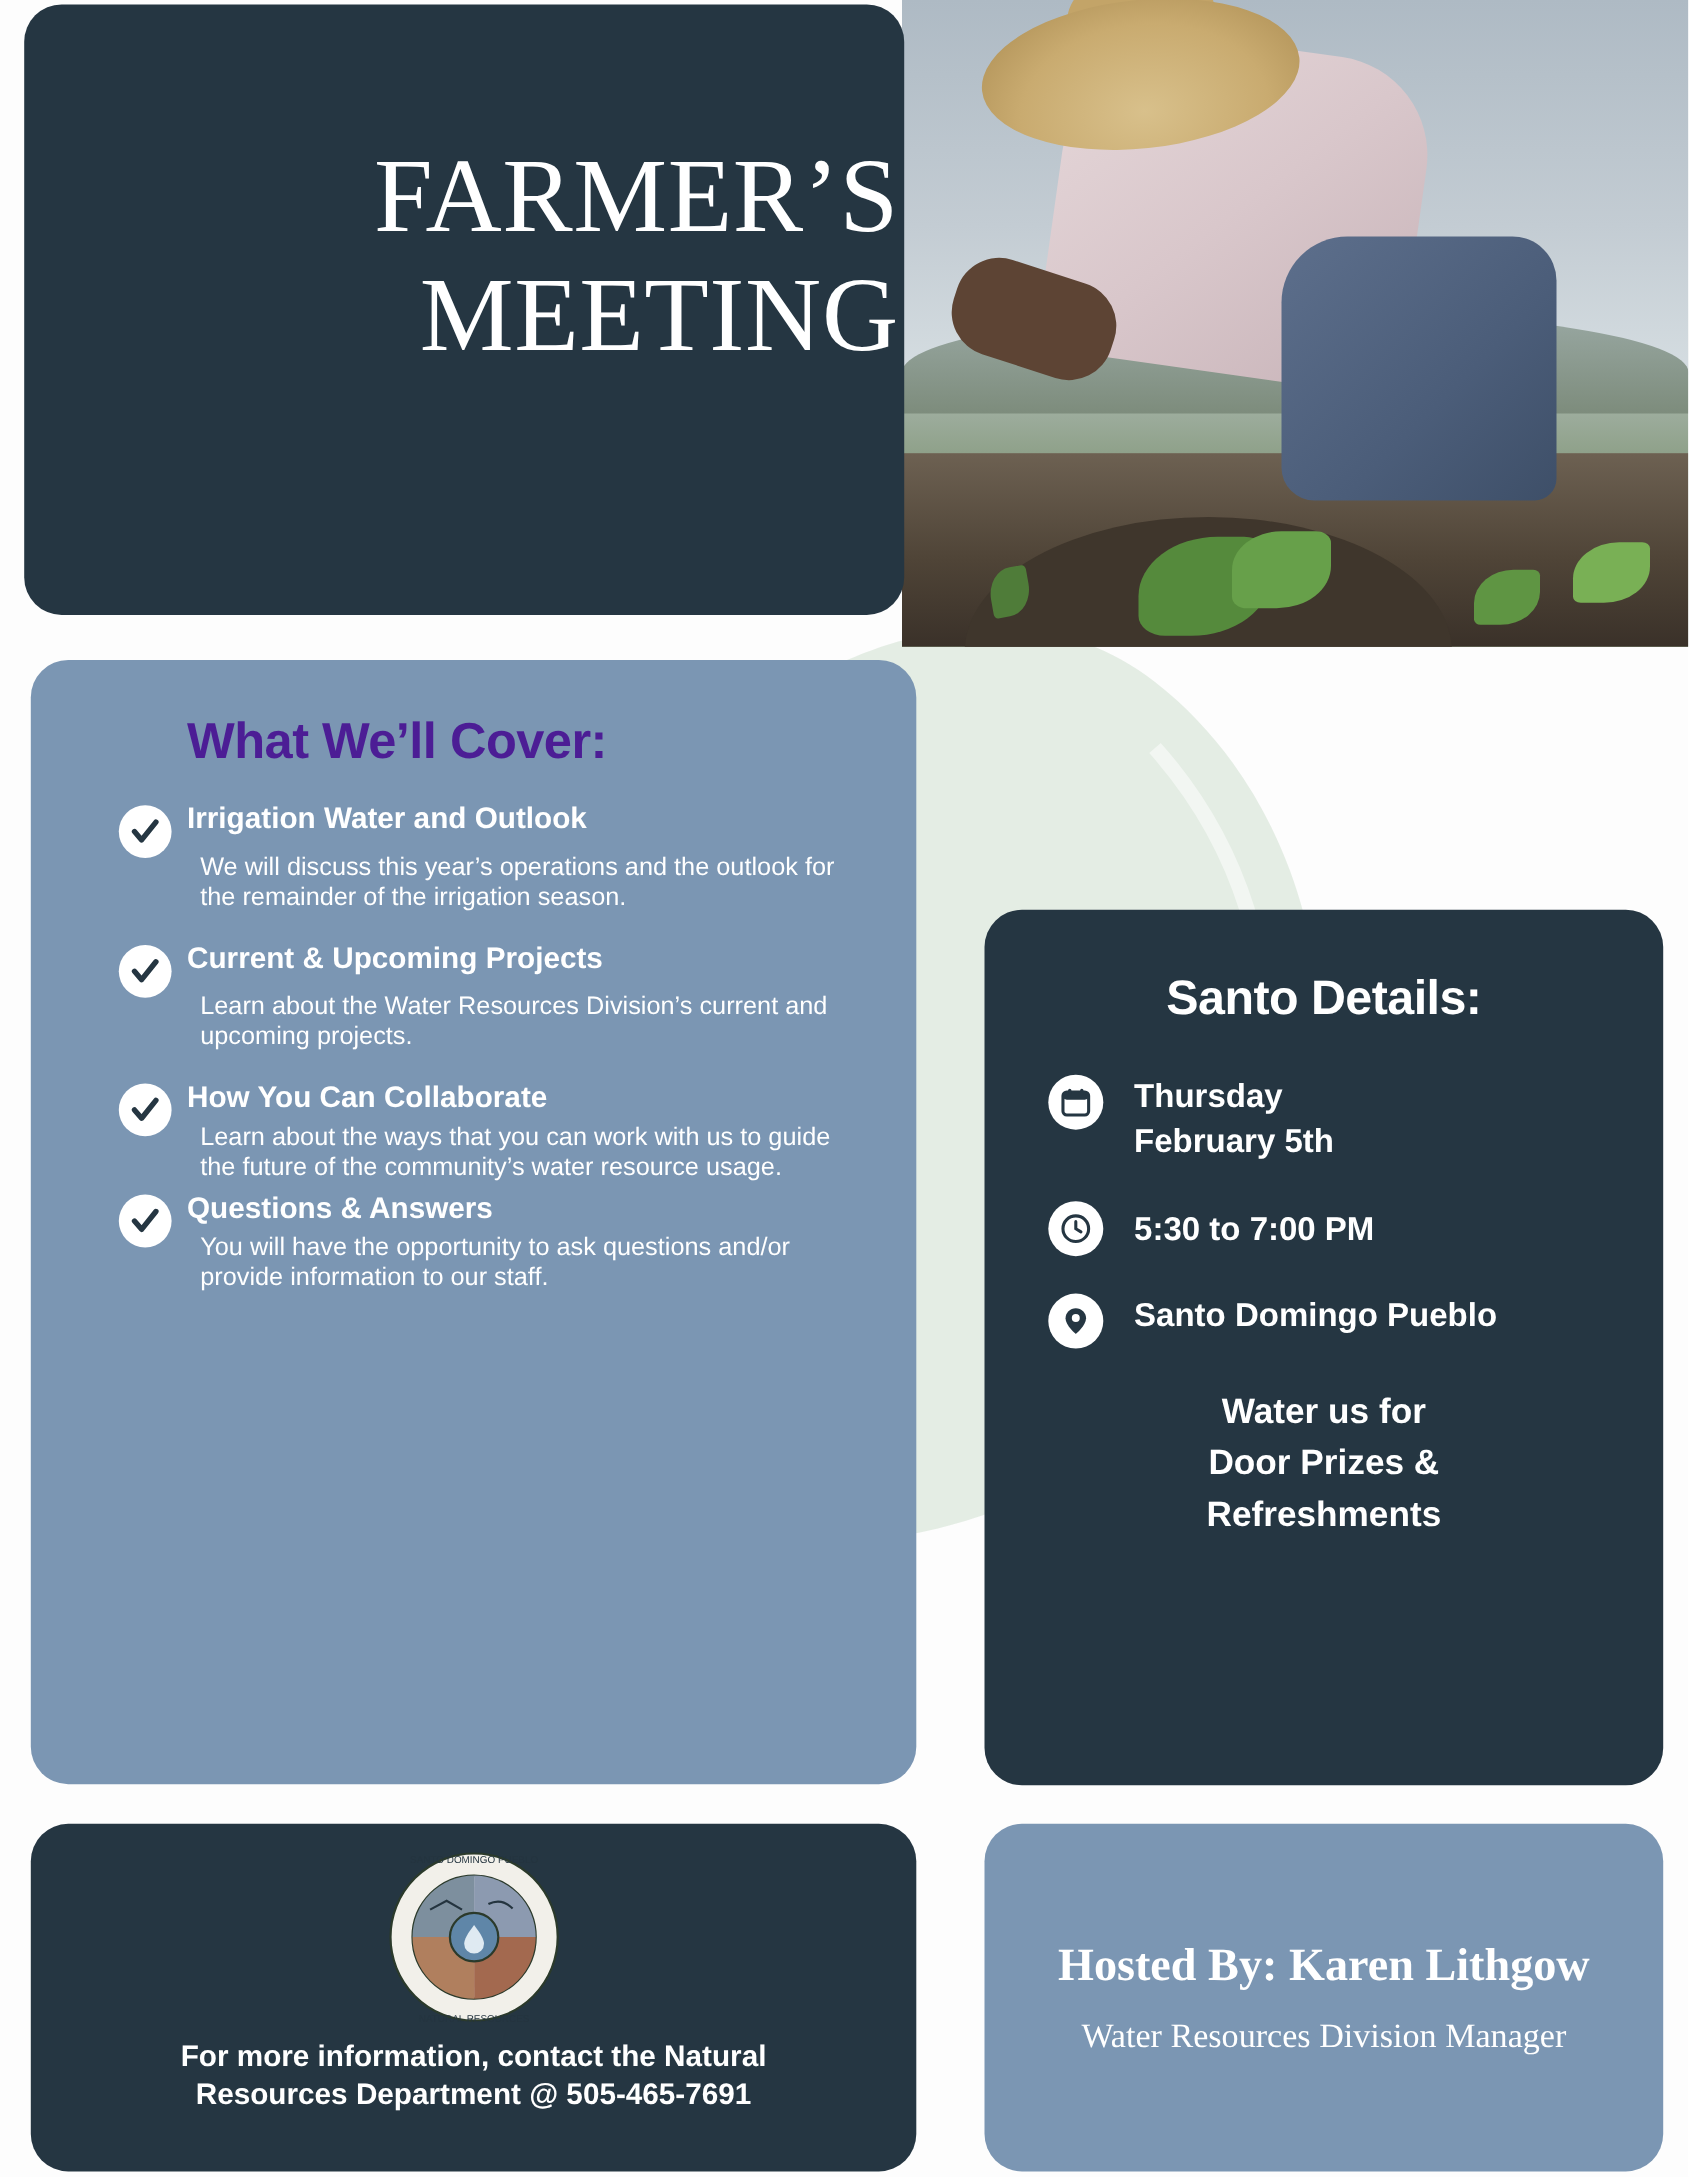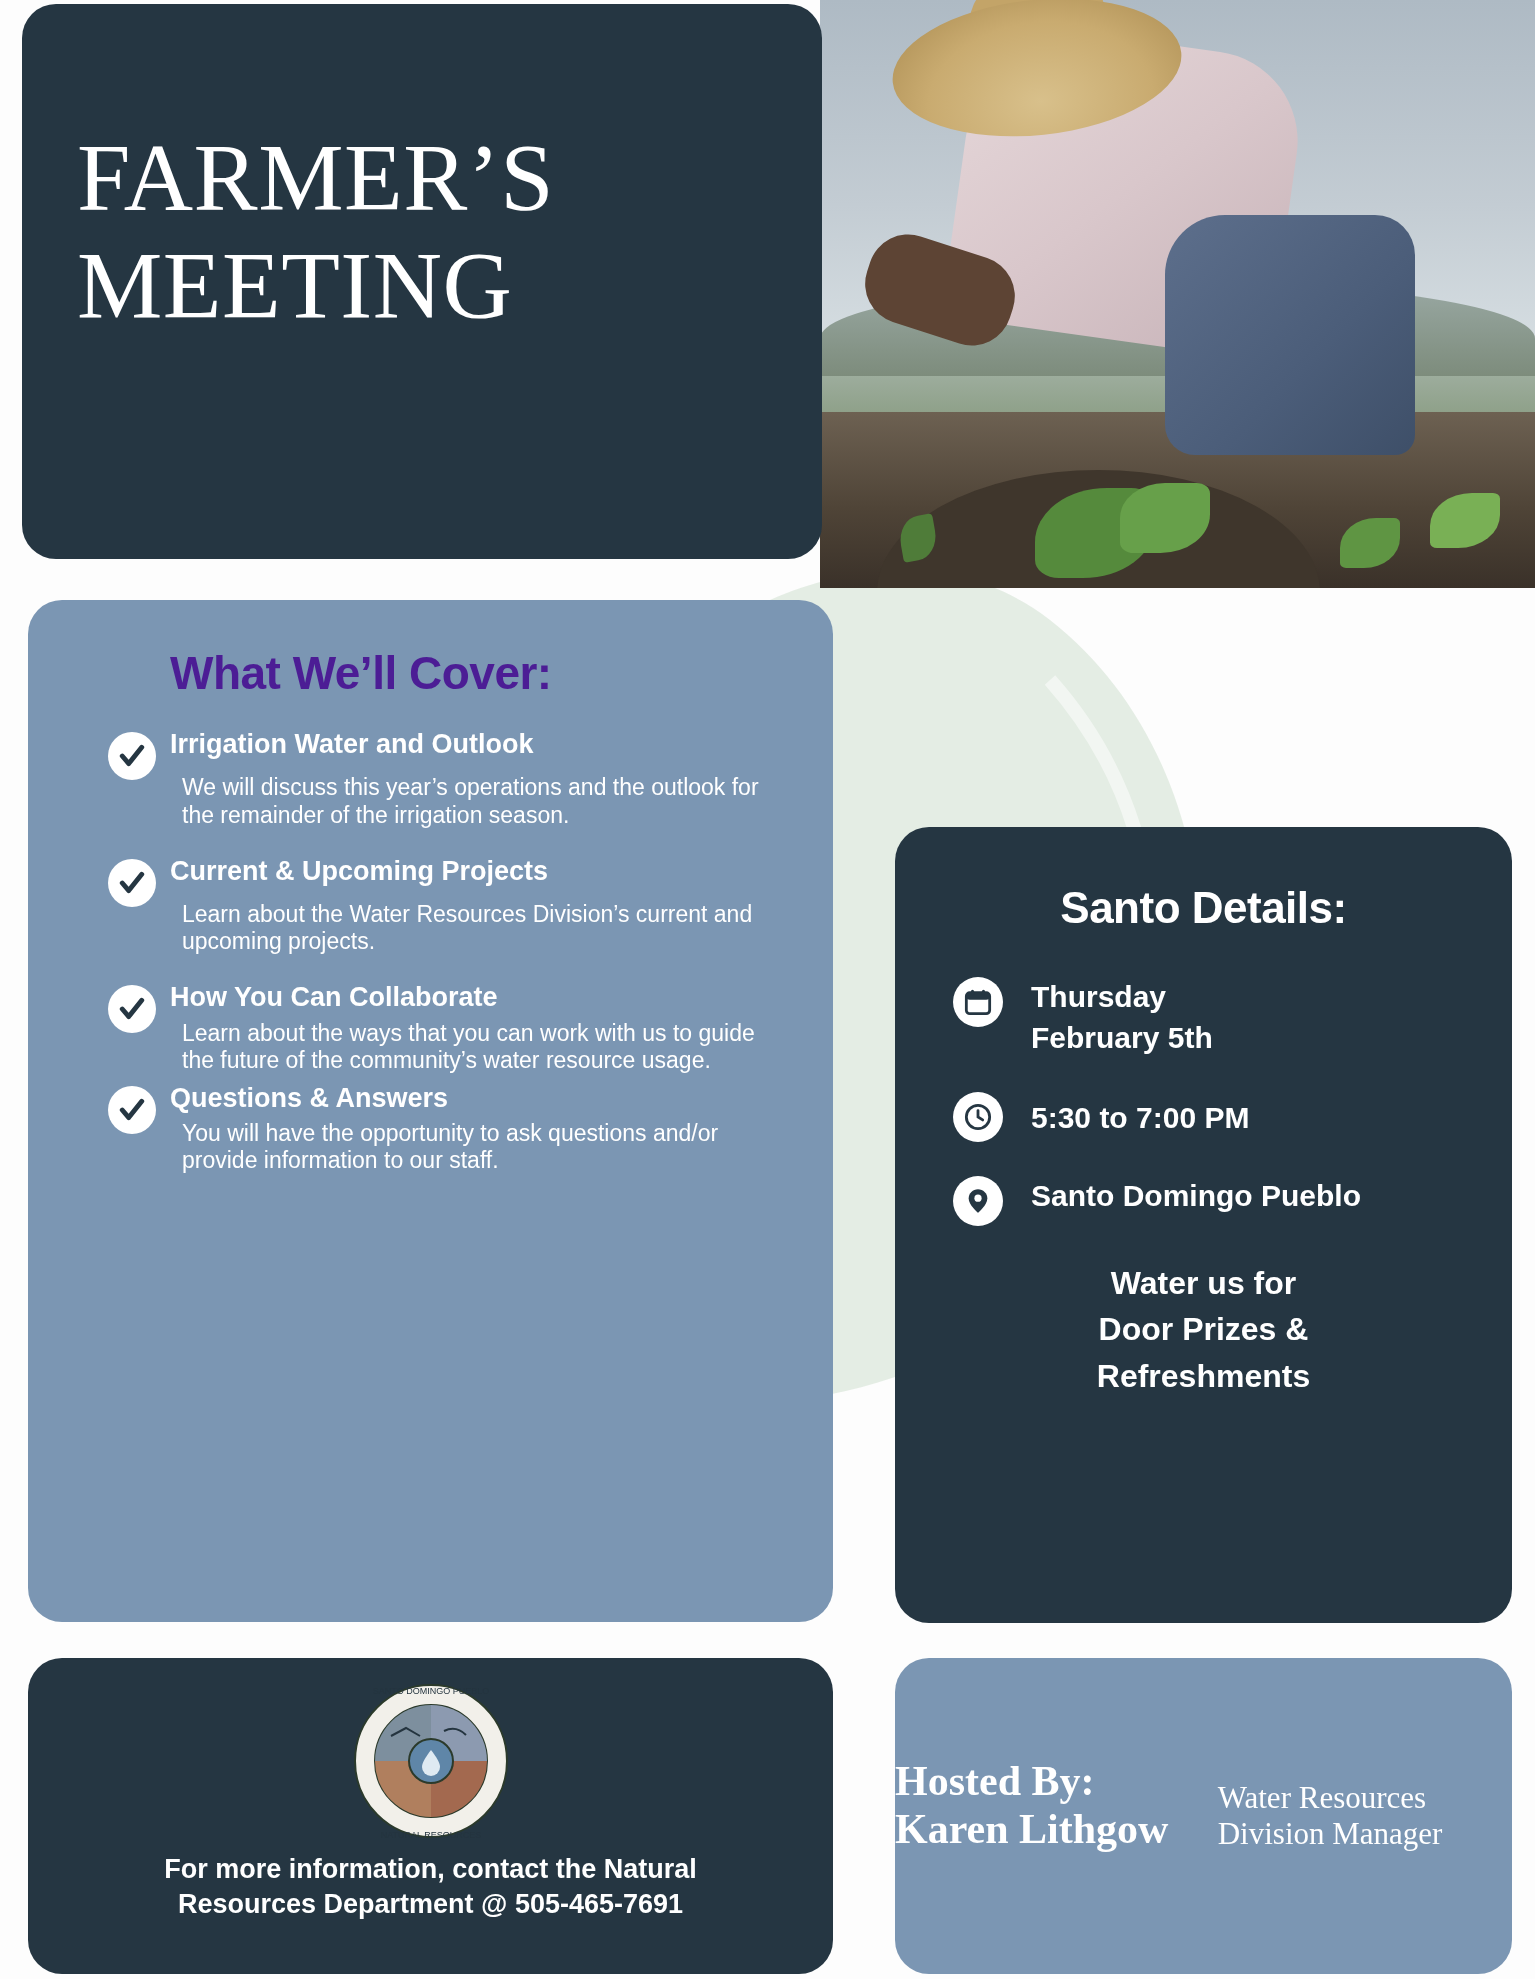--- a/index.html
+++ b/index.html
@@ -43,20 +43,21 @@
   .title-text {
     position: absolute;
     left: 55px;
     top: 120px;
     width: 740px;
     color: #ffffff;
     font-family: "Liberation Serif", serif;
     font-size: 96px;
     line-height: 1.12;
     letter-spacing: 0.5px;
+    text-align: right;
   }
 
   
   .hero {
     position: absolute;
     left: 820px;
     top: 0;
     width: 715px;
     height: 588px;
     overflow: hidden;
@@ -248,21 +249,21 @@
     position: absolute;
     left: 895px;
     top: 1658px;
     width: 617px;
     height: 316px;
     background: #7b96b3;
     border-radius: 34px;
     z-index: 3;
     color: #ffffff;
     display: flex;
-    flex-direction: row;
+    flex-direction: column;
     justify-content: center;
     align-items: center;
     font-family: "Liberation Serif", serif;
   }
   .host-name { font-size: 42px; font-weight: bold; margin-bottom: 22px; }
   .host-role { font-size: 31px; }
 </style>
 </head>
 <body>
 

